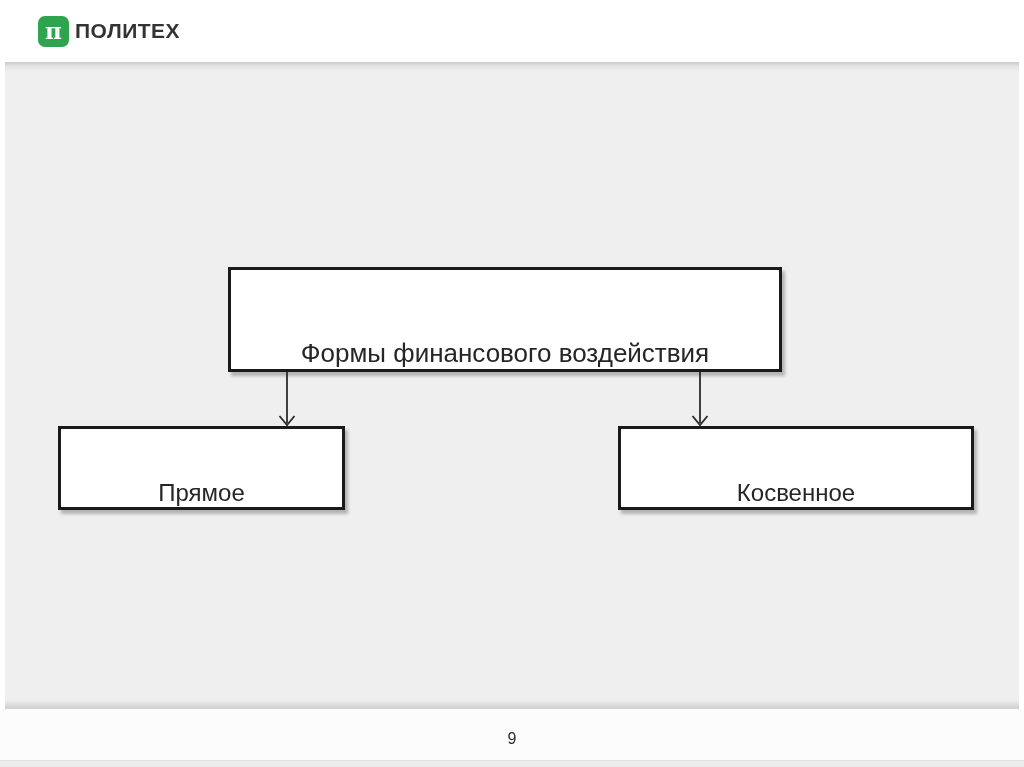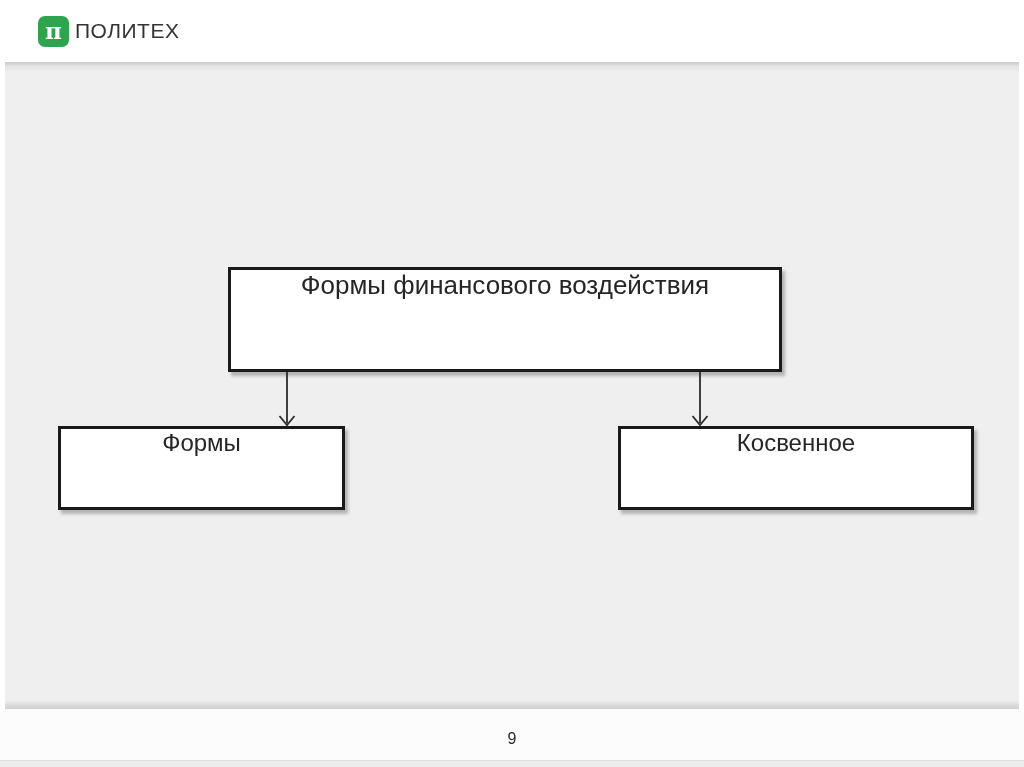--- a/index.html
+++ b/index.html
@@ -39,21 +39,21 @@
     align-items: center;
     justify-content: center;
     font-family: "DejaVu Serif", serif;
     font-weight: bold;
     font-size: 23px;
     line-height: 1;
     padding-bottom: 2px;
   }
   .logo-text {
     font-size: 21px;
-    font-weight: normal;
+    font-weight: bold;
     color: #333333;
     letter-spacing: 0.5px;
   }
 
   
   .slide {
     position: absolute;
     top: 62px;
     left: 5px;
     width: 1014px;
@@ -74,21 +74,21 @@
     background: linear-gradient(180deg, #efefef 0px, #dcdcdc 5px, #cfcfcf 9px);
   }
 
   
   .dbox {
     position: absolute;
     background: #ffffff;
     border: 3px solid #1a1a1a;
     box-shadow: 3px 4px 3px rgba(0,0,0,0.25);
     display: flex;
-    align-items: flex-start;
+    align-items: flex-end;
     justify-content: center;
     color: #262626;
     text-align: center;
   }
   .dbox-root {
     left: 223px; top: 205px;
     width: 554px; height: 105px;
     font-size: 26px;
   }
   .dbox-child-left {
@@ -158,21 +158,21 @@
       <line x1="12" y1="0" x2="12" y2="51" stroke="#2b2b2b" stroke-width="1.8"></line>
       <path d="M 4.5 44 L 12 53 L 19.5 44" fill="none" stroke="#2b2b2b" stroke-width="1.8"></path>
     </svg>
 
     <svg class="connector connector-right" viewBox="0 0 24 56">
       <line x1="12" y1="0" x2="12" y2="51" stroke="#2b2b2b" stroke-width="1.8"></line>
       <path d="M 4.5 44 L 12 53 L 19.5 44" fill="none" stroke="#2b2b2b" stroke-width="1.8"></path>
     </svg>
 
     <div class="dbox dbox-child-left">
-      <span>Формы</span>
+      <span>Прямое</span>
     </div>
 
     <div class="dbox dbox-child-right">
       <span>Косвенное</span>
     </div>
 
     <div class="slide-bottom-shadow"></div>
   </div>
 
   <div class="footer">

